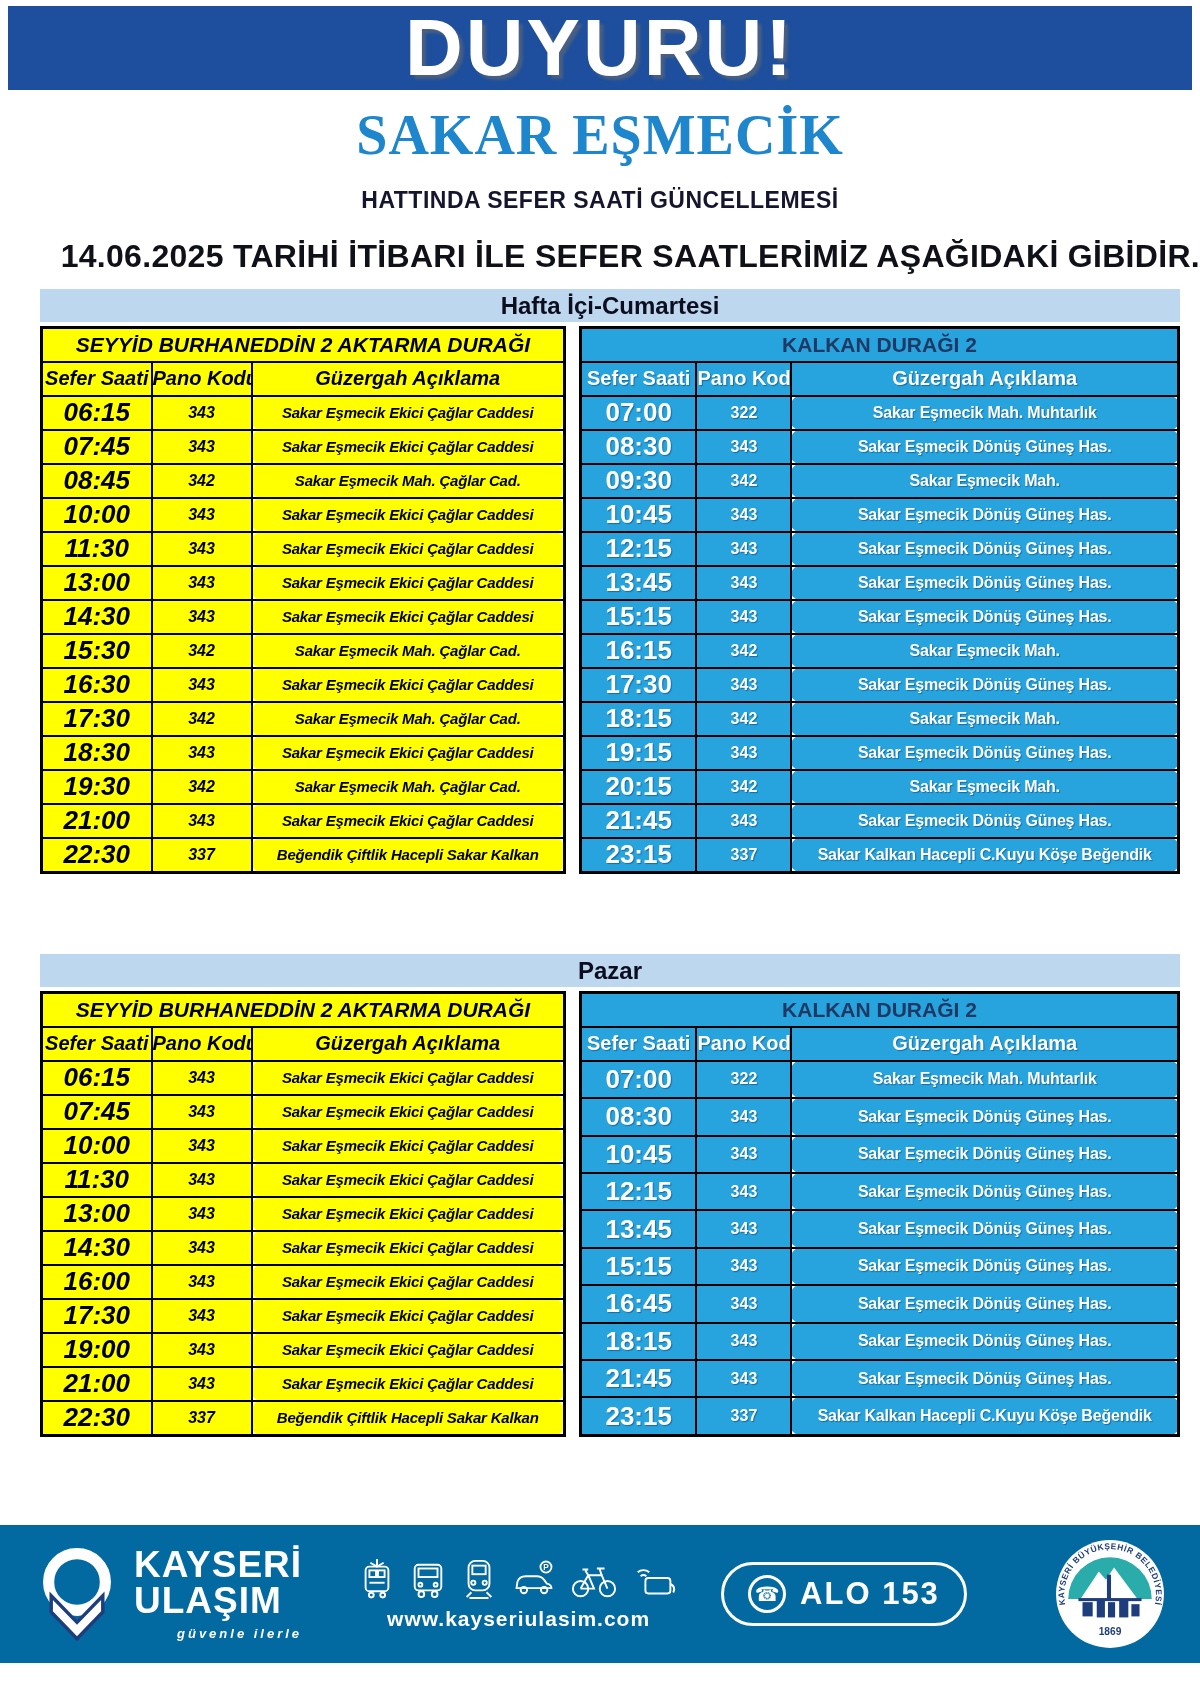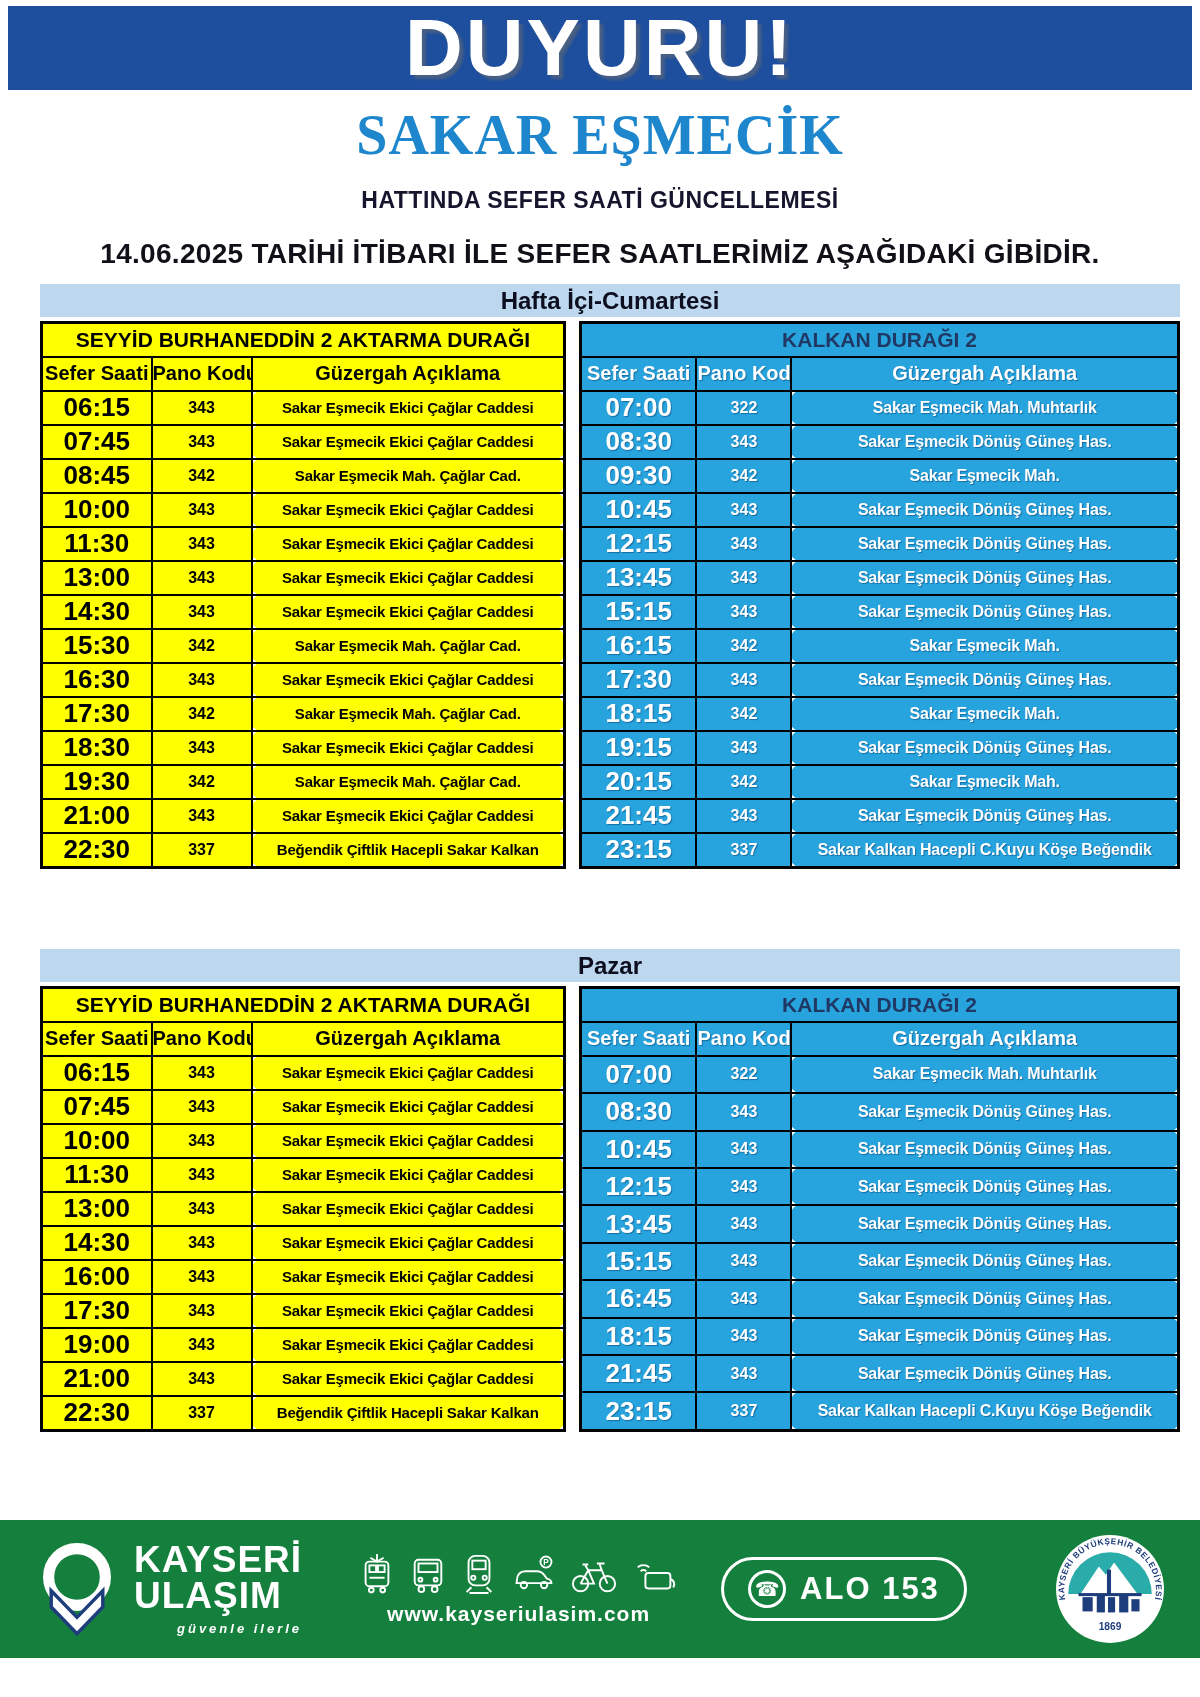--- a/index.html
+++ b/index.html
@@ -19,34 +19,34 @@
   
   .line-name{
     margin-top:16px;text-align:center;color:#1d86cc;
     font-size:56px;font-weight:bold;letter-spacing:1px;line-height:1.05;font-family:Liberation Serif, serif;
   }
   .subtitle{
     margin-top:22px;text-align:center;color:#15152e;
     font-size:23px;font-weight:bold;letter-spacing:0.5px;
   }
   .effective{
-    margin-top:24px;text-align:center;color:#101018;
-    font-size:28px;font-weight:bold;letter-spacing:0.3px;
+    margin-top:24px;text-align:right;color:#101018;
+    font-size:32px;font-weight:bold;letter-spacing:0.3px;
   }
   
   .section{width:1140px;margin:8px auto;padding-left:20px;}
   .section.first{margin-top:14px;}
   .section.second{margin-top:80px;}
   .section-title{
     background:#bdd7ee;height:33px;line-height:33px;text-align:center;
     font-size:24px;font-weight:bold;color:#0d0d20;margin-bottom:4px;
   }
   .tables{display:flex;gap:13px;}
   table{border-collapse:collapse;border:3px solid #000;table-layout:fixed;}
-  .t-left{width:560px;}
+  .t-left{width:560px;font-style:italic;}
   .t-right{width:640px;}
   th,td{
     border:2px solid #000;text-align:center;vertical-align:middle;
     padding:0;height:32px;overflow:hidden;white-space:nowrap;
   }
   .t-left th,.t-left td{background:#ffff00;color:#000000;}
   .t-right th,.t-right td{background:#27a4dd;}
   .station{font-size:21px;font-weight:bold;}
   .t-left .station{color:#000000;}
   .t-right .station{color:#1f3864;}
@@ -54,21 +54,21 @@
   .t-right .cols th{color:#ffffff;text-shadow:1px 1px 1px rgba(0,40,90,0.45);}
   td.time{font-size:26px;font-weight:bold;}
   td.pano{font-size:16px;font-weight:bold;}
   td.route{font-size:15px;font-weight:bold;letter-spacing:-0.2px;border-radius:9px;}
   .t-right td.route{font-size:16px;}
   .t-right td{color:#ffffff;text-shadow:1px 1px 1px rgba(0,40,90,0.45);}
   .t-left .c-time{width:110px;} .t-left .c-pano{width:100px;}
   .t-right .c-time{width:116px;} .t-right .c-pano{width:95px;}
   
   .footer{
-    margin-top:88px;height:138px;background:#15803d;
+    margin-top:88px;height:138px;background:#0369a1;
     display:flex;align-items:center;padding:0 34px;box-sizing:border-box;
   }
   .logo{display:flex;align-items:center;gap:14px;}
   .logo-text{display:flex;flex-direction:column;}
   .logo-word{color:#ffffff;font-size:37px;font-weight:bold;line-height:0.98;letter-spacing:1px;}
   .logo-tagline{
     color:#ffffff;font-size:13px;font-style:italic;font-weight:bold;
     letter-spacing:3px;text-align:right;margin-top:7px;
   }
   .center-block{margin-left:56px;display:flex;flex-direction:column;align-items:center;gap:7px;}

